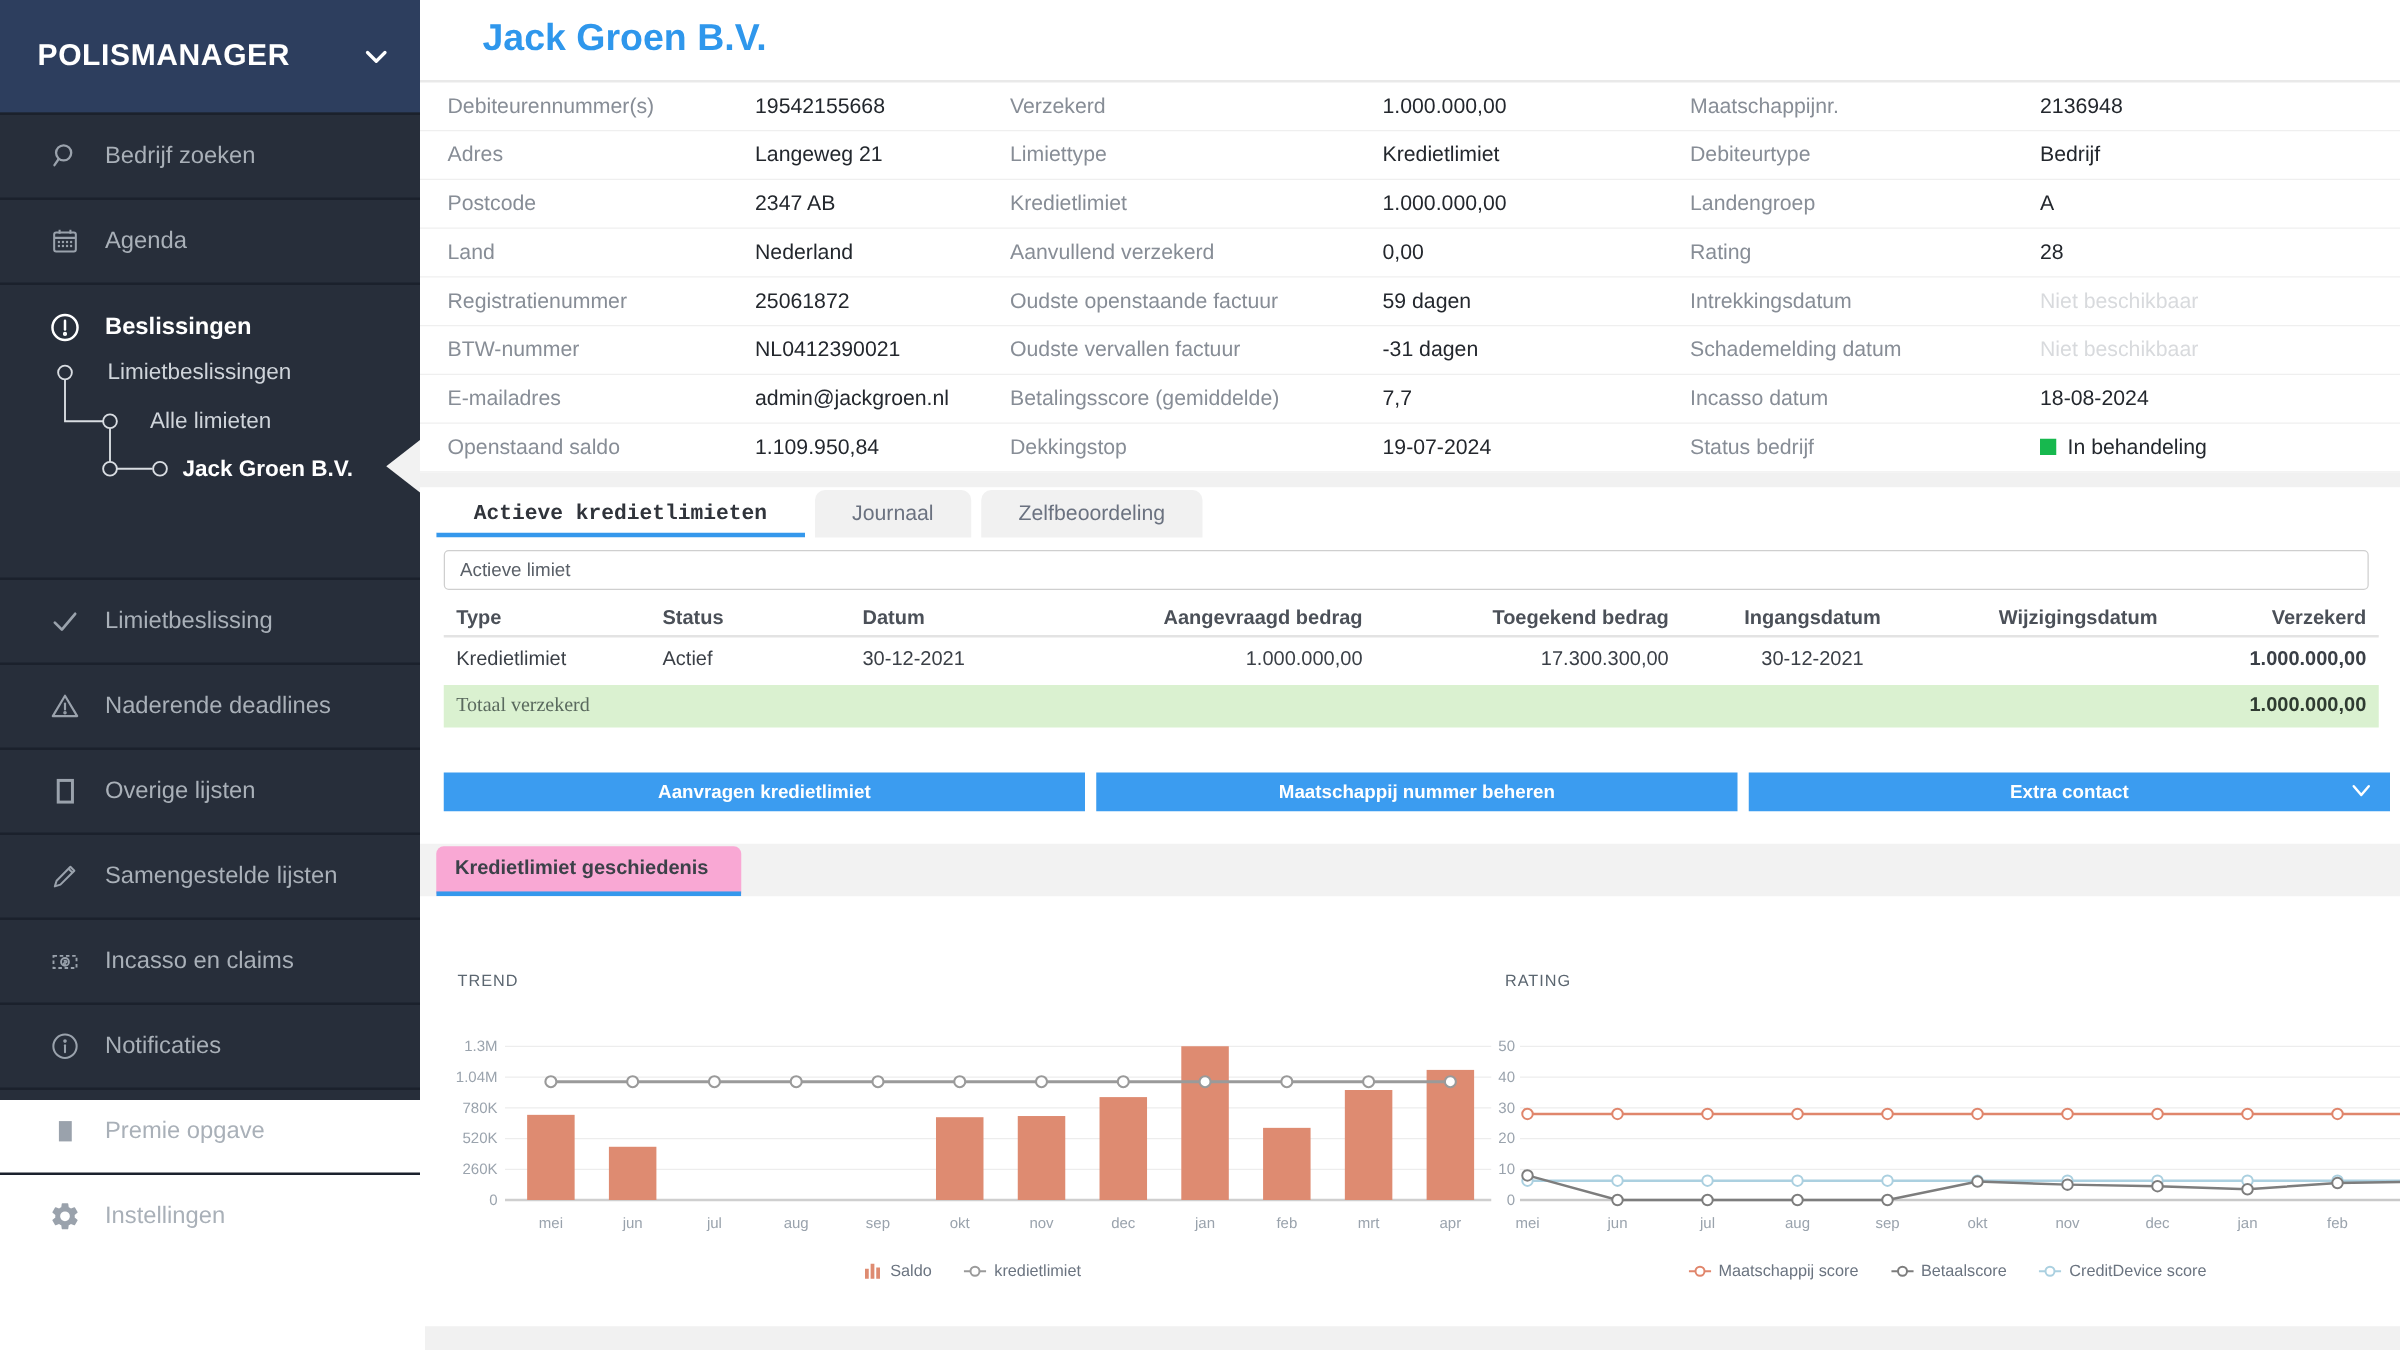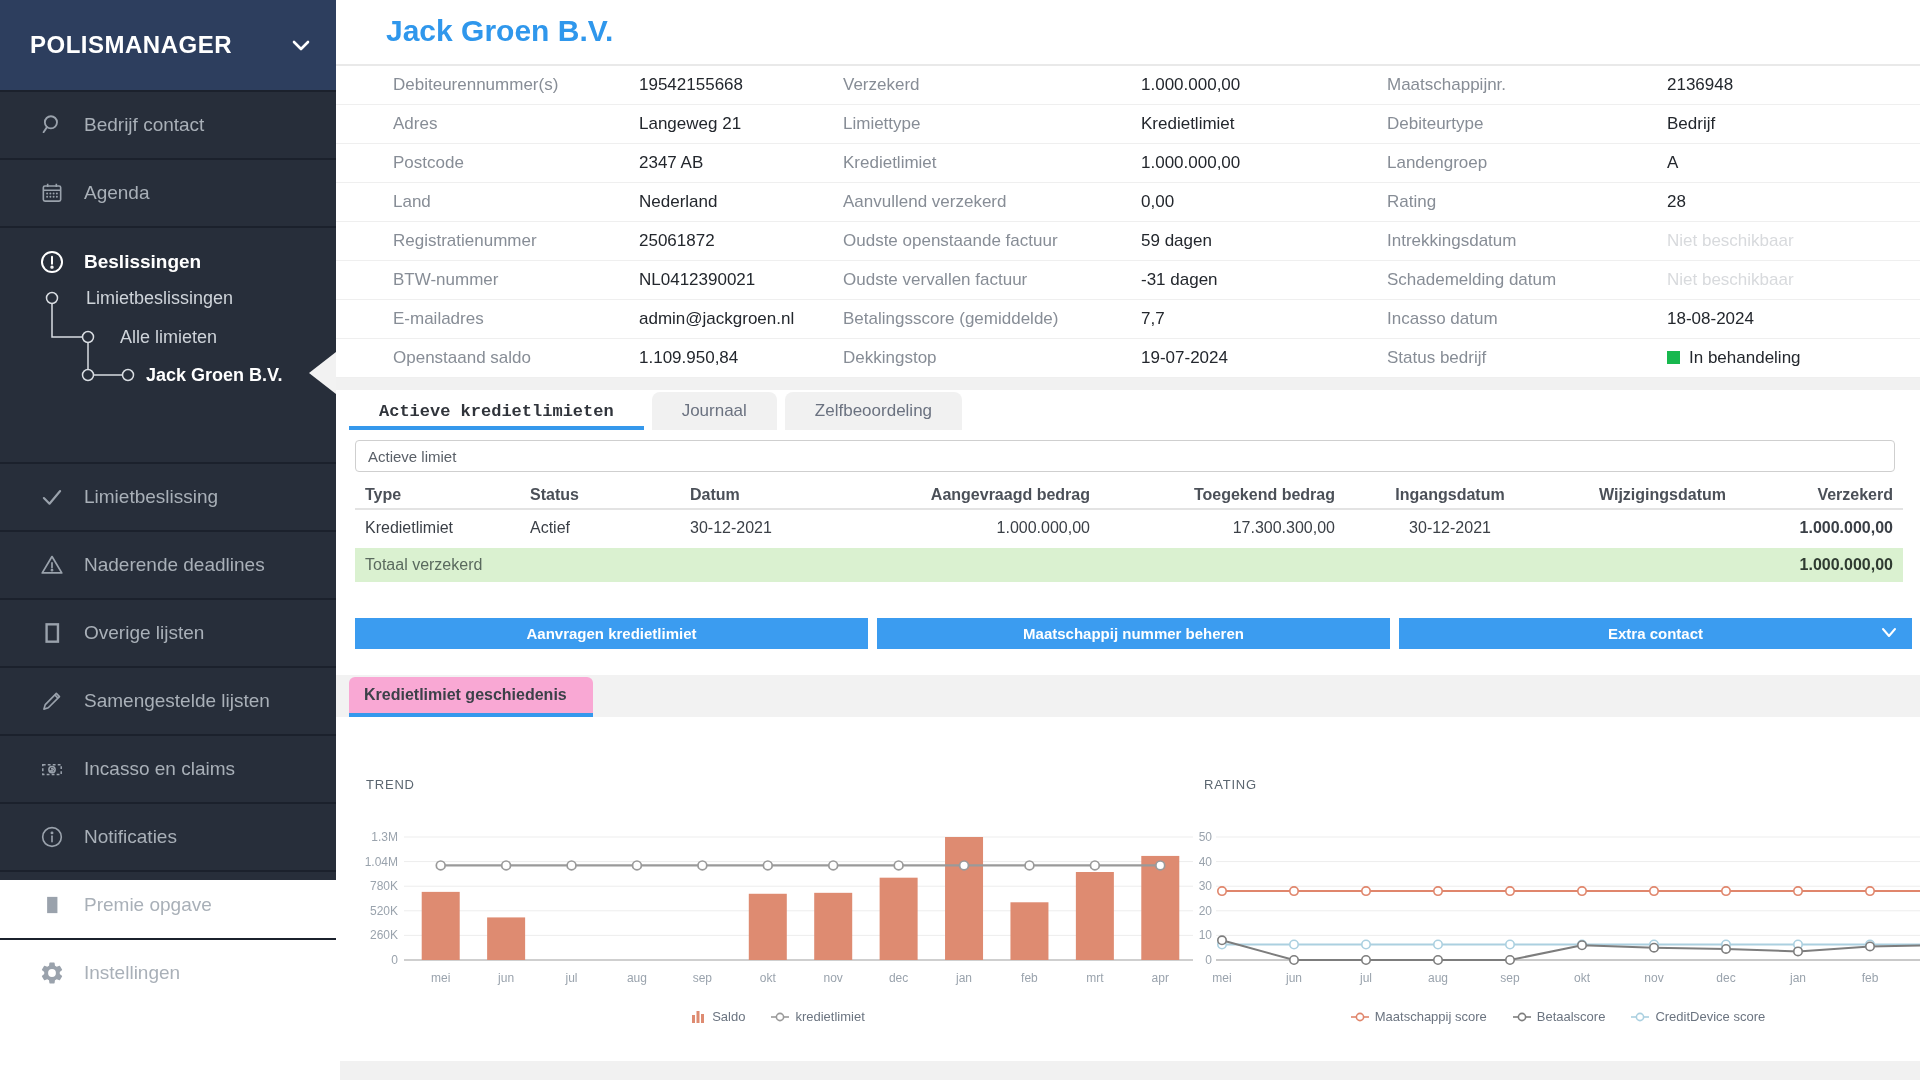--- a/index.html
+++ b/index.html
@@ -21,21 +21,21 @@
   .tree-label.active { color:#fff; font-weight:700; }
   #active-marker { position:absolute; right:0; top:352px; width:0; height:0;
     border-top:21px solid transparent; border-bottom:21px solid transparent; border-right:27px solid #f2f2f2; }
 
   
   #main { position:absolute; left:336px; top:0; width:1584px; height:1080px; background:#fff; }
   #page-title { color:#2f97ec; font-size:30px; font-weight:700; margin:14px 0 0 50px; }
 
   #details { margin-top:16px; border-top:2px solid #e9e9e9; }
   .drow { display:grid; grid-template-columns:246px 204px 298px 246px 280px 1fr; align-items:center;
-    height:39px; padding-left:57px; border-bottom:1px solid #efefef; }
+    height:39px; padding-left:22px; border-bottom:1px solid #efefef; }
   .dlabel { color:#878d96; font-size:17px; }
   .dvalue { color:#23272d; font-size:17px; }
   .dvalue.muted { color:#d8dadd; }
   .status-sq { display:inline-block; width:13px; height:13px; margin-right:9px; vertical-align:-1px; }
 
   #detail-gap { height:12px; background:#f1f1f1; }
 
   #tab-bar { display:flex; align-items:flex-end; height:40px; padding-left:13px; background:#fff; }
   .tab { height:38px; display:flex; align-items:center; justify-content:center; padding:0 30px;
     font-size:17px; color:#6b7280; background:#f1f1f1; border-radius:8px 8px 0 0; margin-right:8px; cursor:pointer; }
@@ -49,21 +49,21 @@
   .trow { display:grid; grid-template-columns:165px 160px 185px 235px 245px 210px 215px 1fr; align-items:center; }
   .trow > div { padding:0 10px; font-size:16px; }
   .thead { height:28px; border-bottom:2px solid #e3e3e3; }
   .thead > div { font-weight:700; color:#4b5058; }
   .tbody { height:36px; }
   .tbody > div { color:#3a3f46; }
   .col-r { text-align:right; } .col-c { text-align:center; }
   .cell-strong { font-weight:700; color:#23272d; }
   .total-row { display:flex; justify-content:space-between; align-items:center; height:34px;
     background:#daf1d0; padding:0 10px; margin-top:2px; }
-  .total-row .tl { color:#5a6a5e; font-size:16px; }
+  .total-row .tl { color:#5a6a5e; font-size:16px;font-family:Liberation Serif, serif; }
   .total-row .tv { color:#2f3b31; font-size:16px; font-weight:700; }
 
   #action-bar { display:flex; gap:9px; margin:36px 8px 0 19px; }
   .action-btn { position:relative; flex:1; height:31px; background:#3b9cf0; color:#fff; border:none;
     font-size:15px; font-weight:700; font-family:inherit; cursor:pointer; }
   .action-btn .btn-chev { position:absolute; right:14px; top:8px; }
 
   #history-bar { margin-top:26px; height:42px; background:#f2f2f2; display:flex; align-items:flex-end; }
   #history-tab { height:40px; background:#f9a8d4; display:flex; align-items:center; padding:0 26px 0 15px;
     margin-left:13px; font-size:16px; font-weight:700; color:#3c4149; border-radius:6px 6px 0 0;
@@ -94,21 +94,21 @@
     </span>
   </div>
   <nav id="sidebar-nav">
       <div class="nav-item">
         <span class="nicon">
           <svg width="26" height="26" viewBox="0 0 24 24" fill="none" stroke="#9aa2ac" stroke-width="1.7" stroke-linecap="round">
             <circle cx="11" cy="9.5" r="5.6"></circle>
             <path d="M7.2 14.2L4.2 18.6"></path>
           </svg>
         </span>
-        <span class="nlabel">Bedrijf contact</span>
+        <span class="nlabel">Bedrijf zoeken</span>
       </div>
       <div class="nav-item">
         <span class="nicon">
           <svg width="26" height="26" viewBox="0 0 24 24" fill="none" stroke="#9aa2ac" stroke-width="1.5">
             <rect x="4" y="5.5" width="16" height="14" rx="1.5"></rect>
             <path d="M8 3.5v3M16 3.5v3M4 9.5h16"></path>
             <g fill="#9aa2ac" stroke="none">
               <circle cx="7.5" cy="12.5" r=".9"></circle>
               <circle cx="10.5" cy="12.5" r=".9"></circle>
               <circle cx="13.5" cy="12.5" r=".9"></circle>

